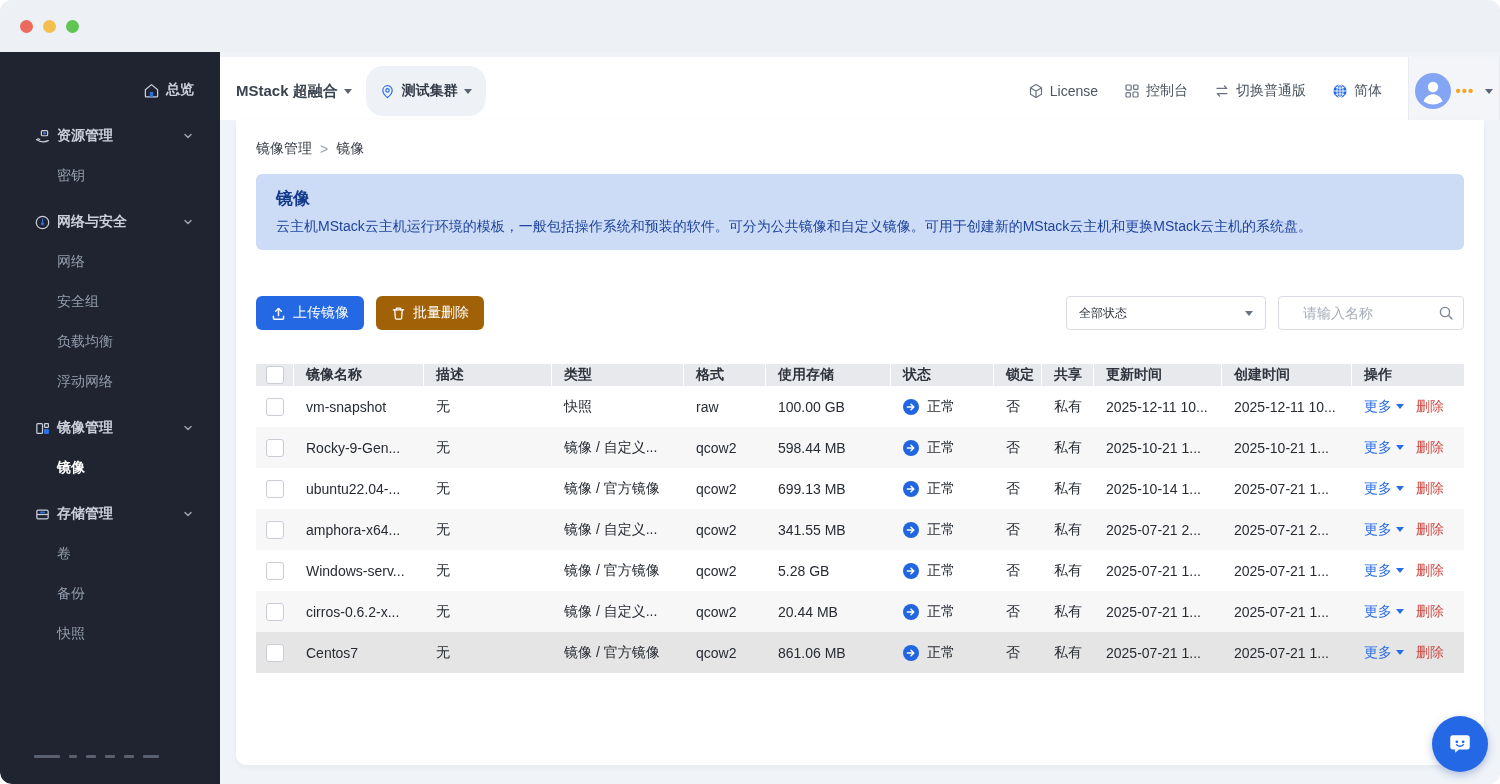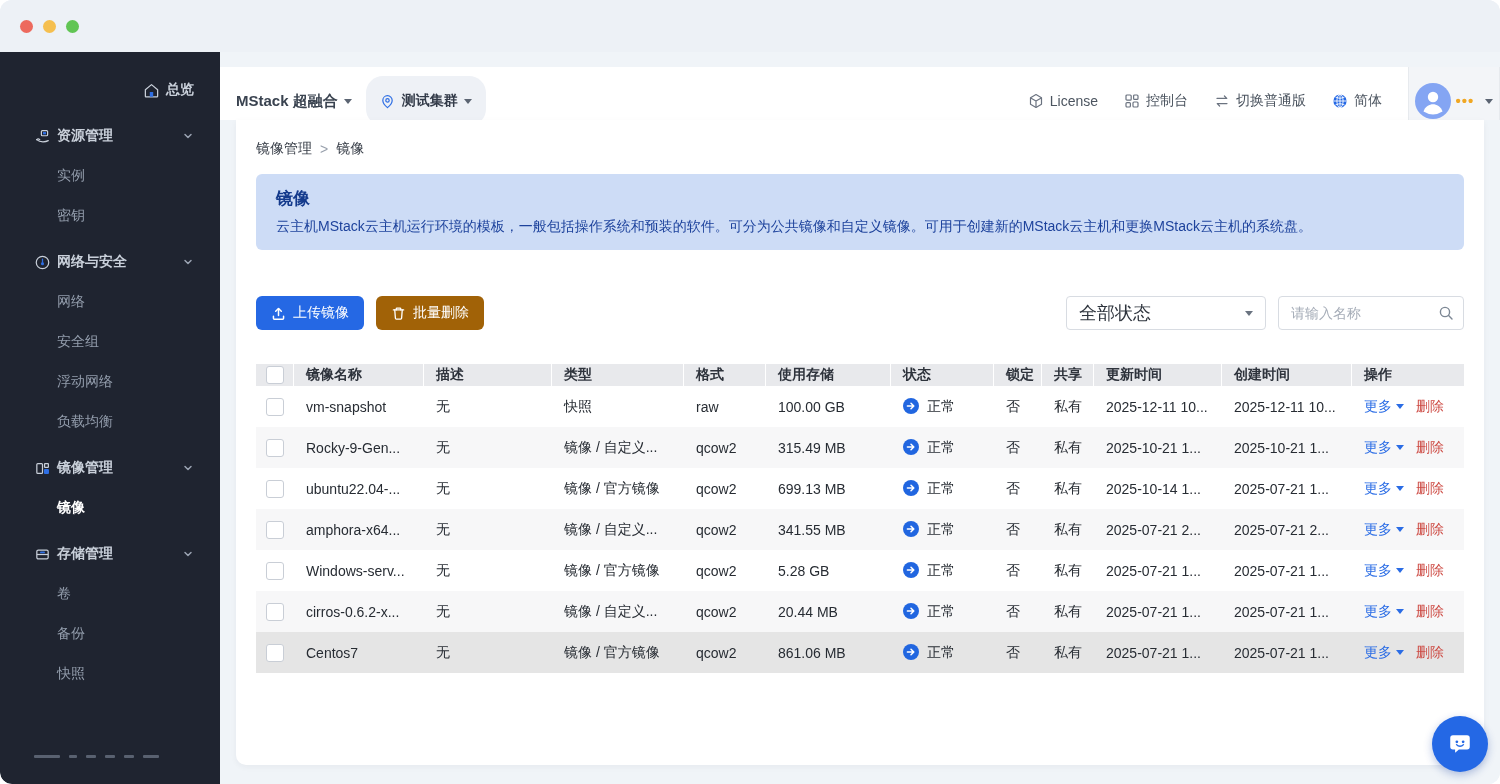--- a/index.html
+++ b/index.html
@@ -15,21 +15,21 @@
   .sb-item{display:flex;align-items:center;height:40px;padding-left:34px;padding-right:26px;cursor:pointer;font-size:14px;color:#c9d0da;}
   .sb-item.group{margin-top:6px;font-weight:600;}
   .sb-item.top{font-weight:600;justify-content:flex-end;}
   .sb-item.sub{padding-left:57px;color:#939dac;font-weight:400;}
   .sb-item.sub.active{color:#ffffff;font-weight:700;}
   .sb-item .sb-ico{width:17px;height:17px;margin-right:6px;flex:0 0 auto;display:inline-flex;}
   .sb-item .sb-chev{margin-left:auto;width:12px;height:12px;display:inline-flex;}
   .sb-clip{position:absolute;left:34px;top:703px;display:flex;gap:9px;align-items:flex-start;}
   .sb-clip i{display:block;height:3px;background:#596170;border-radius:1px;}
   
-  .header{position:absolute;left:220px;top:67px;width:1280px;height:68px;background:#fff;border-bottom:1px solid #e7eaee;display:flex;align-items:center;}
+  .header{position:absolute;left:220px;top:57px;width:1280px;height:68px;background:#fff;border-bottom:1px solid #e7eaee;display:flex;align-items:center;}
   .brand{display:flex;align-items:center;margin-left:16px;font-size:15px;font-weight:600;color:#3a4350;cursor:pointer;}
   .caret{display:inline-block;width:0;height:0;border-left:4px solid transparent;border-right:4px solid transparent;border-top:5px solid #5b6472;margin-left:6px;}
   .cluster-pill{display:flex;align-items:center;margin-left:14px;height:50px;padding:0 14px;border-radius:17px;background:#eef1f6;cursor:pointer;font-size:14px;font-weight:600;color:#333b49;}
   .cluster-pill .pin{width:15px;height:15px;margin-right:7px;display:inline-flex;}
   .hdr-right{margin-left:auto;display:flex;align-items:center;height:100%;}
   .hdr-link{display:flex;align-items:center;gap:6px;margin-right:26px;font-size:14px;color:#4c5560;cursor:pointer;}
   .hdr-link .ico{width:16px;height:16px;display:inline-flex;}
   .avatar-panel{width:90px;height:100%;background:#f3f5f8;border-left:1px solid #e7eaee;border-right:1px solid #e7eaee;display:flex;align-items:center;justify-content:center;gap:5px;cursor:pointer;}
   .avatar{width:36px;height:36px;display:inline-flex;}
   .dots{color:#f0a723;font-size:15px;letter-spacing:1px;font-weight:700;line-height:10px;}
@@ -41,38 +41,38 @@
   .breadcrumb .crumb{cursor:pointer;}
   .banner{margin-top:16px;background:#cddcf6;border-radius:6px;padding:13px 20px 14px;box-sizing:border-box;}
   .banner h2{margin:0;font-size:17px;font-weight:700;color:#143a8c;}
   .banner p{margin:8px 0 0;font-size:14px;color:#1d429c;}
   .toolbar{margin-top:46px;display:flex;align-items:center;}
   .btn{display:flex;align-items:center;gap:7px;height:34px;padding:0 15px;border:none;border-radius:6px;font-size:14px;color:#fff;cursor:pointer;font-family:inherit;}
   .btn .bico{width:15px;height:15px;display:inline-flex;}
   .btn.primary{background:#2568e4;}
   .btn.danger-muted{background:#a16207;margin-left:12px;}
   .toolbar .spacer{flex:1;}
-  .select{width:200px;height:34px;border:1px solid #d8dce2;border-radius:4px;background:#fff;display:flex;align-items:center;padding:0 12px;box-sizing:border-box;font-size:18px;color:#2e343d;cursor:pointer;}
+  .select{width:200px;height:34px;border:1px solid #d8dce2;border-radius:4px;background:#fff;display:flex;align-items:center;padding:0 12px;box-sizing:border-box;font-size:12px;color:#2e343d;cursor:pointer;}
   .select .caret{margin-left:auto;border-top-color:#6a7380;}
   .searchbox{position:relative;margin-left:12px;}
-  .searchbox input{width:186px;height:34px;border:1px solid #d8dce2;border-radius:4px;padding:0 34px 0 12px;box-sizing:border-box;font-size:14px;color:#2e343d;font-family:inherit;outline:none;}
+  .searchbox input{width:186px;height:34px;border:1px solid #d8dce2;border-radius:4px;padding:0 34px 0 24px;box-sizing:border-box;font-size:14px;color:#2e343d;font-family:inherit;outline:none;}
   .searchbox input::placeholder{color:#a6adb8;}
   .searchbox .sico{position:absolute;right:10px;top:9px;width:16px;height:16px;display:inline-flex;cursor:pointer;}
   
   .table{margin-top:34px;width:1208px;font-size:14px;color:#272c33;}
   .t-row{display:flex;align-items:center;height:41px;}
   .t-row:nth-child(even){background:#f7f7f8;}
   .t-body .t-row:last-child{background:#e5e5e5;}
   .t-head{height:22px;background:#e8e9ec;font-weight:600;color:#2e333c;}
   .t-head .cell{border-right:1px solid #fff;height:100%;display:flex;align-items:center;}
   .t-head .cell:last-child{border-right:none;}
   .cell{box-sizing:border-box;padding:0 12px;overflow:hidden;white-space:nowrap;flex:0 0 auto;}
   .c0{width:38px;display:flex;justify-content:center;padding:0;}
   .c1{width:130px}.c2{width:128px}.c3{width:132px}.c4{width:82px}.c5{width:125px}
-  .c6{width:103px;display:flex;gap:8px;}
+  .c6{width:103px;display:flex;align-items:center;gap:8px;}
   .c7{width:48px}.c8{width:52px}.c9{width:128px}.c10{width:130px}
   .c11{width:112px;display:flex;align-items:flex-end;gap:12px;}
   .cb{width:16px;height:16px;border:1px solid #c9ced6;border-radius:3px;background:#fff;cursor:pointer;}
   .st-ico{width:16px;height:16px;display:inline-flex;flex:0 0 auto;}
   .link-more{color:#2a6ce5;cursor:pointer;display:inline-flex;align-items:center;gap:4px;}
   .link-more .caret{border-top-color:#2a6ce5;margin-left:0;}
   .link-del{color:#cd4a43;cursor:pointer;}
   
   .chat-fab{position:absolute;left:1432px;top:716px;width:56px;height:56px;border-radius:50%;background:#2468e5;display:flex;align-items:center;justify-content:center;cursor:pointer;box-shadow:0 3px 8px rgba(20,60,160,.3);}
   .chat-fab svg{width:26px;height:26px;}
@@ -111,23 +111,20 @@
             </svg>
           </span>
           <span>资源管理</span>
           <span class="sb-chev">
             <svg viewBox="0 0 12 12" fill="none" stroke="#9aa3b1" stroke-width="1.5" stroke-linecap="round" stroke-linejoin="round">
               <path d="M3 4.5l3 3 3-3"></path>
             </svg>
           </span>
         </div>
         <div class="sb-item sub">
-          <span>实例</span>
-        </div>
-        <div class="sb-item sub">
           <span>密钥</span>
         </div>
         <div class="sb-item group">
           <span class="sb-ico">
             <svg viewBox="0 0 18 18" fill="none" stroke="#c8cfd9" stroke-width="1.3">
               <circle cx="9" cy="9" r="6.6"></circle>
               <circle cx="9" cy="10.2" r="1.6" fill="#2f6fe4" stroke="none"></circle>
               <path d="M9 8.6V5.4" stroke="#2f6fe4" stroke-linecap="round"></path>
             </svg>
           </span>
@@ -138,24 +135,24 @@
             </svg>
           </span>
         </div>
         <div class="sb-item sub">
           <span>网络</span>
         </div>
         <div class="sb-item sub">
           <span>安全组</span>
         </div>
         <div class="sb-item sub">
+          <span>负载均衡</span>
+        </div>
+        <div class="sb-item sub">
           <span>浮动网络</span>
-        </div>
-        <div class="sb-item sub">
-          <span>负载均衡</span>
         </div>
         <div class="sb-item group">
           <span class="sb-ico">
             <svg viewBox="0 0 18 18" fill="none" stroke="#c8cfd9" stroke-width="1.3">
               <rect x="3" y="3.8" width="6" height="10.4" rx="1"></rect>
               <rect x="11.2" y="3.8" width="4" height="4" rx=".5"></rect>
               <rect x="11.2" y="10.2" width="4" height="4" rx=".5" fill="#2f6fe4" stroke="#2f6fe4"></rect>
             </svg>
           </span>
           <span>镜像管理</span>
@@ -375,21 +372,21 @@
               </div>
             </div>
             <div class="t-row">
               <div class="cell c0">
                 <span class="cb"></span>
               </div>
               <div class="cell c1">Rocky-9-Gen...</div>
               <div class="cell c2">无</div>
               <div class="cell c3">镜像 / 自定义...</div>
               <div class="cell c4">qcow2</div>
-              <div class="cell c5">315.49 MB</div>
+              <div class="cell c5">598.44 MB</div>
               <div class="cell c6">
                 <span class="st-ico">
                   <svg viewBox="0 0 16 16">
                     <circle cx="8" cy="8" r="8" fill="#2166e0"></circle>
                     <path d="M4.4 8h6.2M8 5.2L10.8 8 8 10.8" stroke="#fff" stroke-width="1.5" fill="none" stroke-linecap="round" stroke-linejoin="round"></path>
                   </svg>
                 </span>
                 <div class="">正常</div>
               </div>
               <div class="cell c7">否</div>

